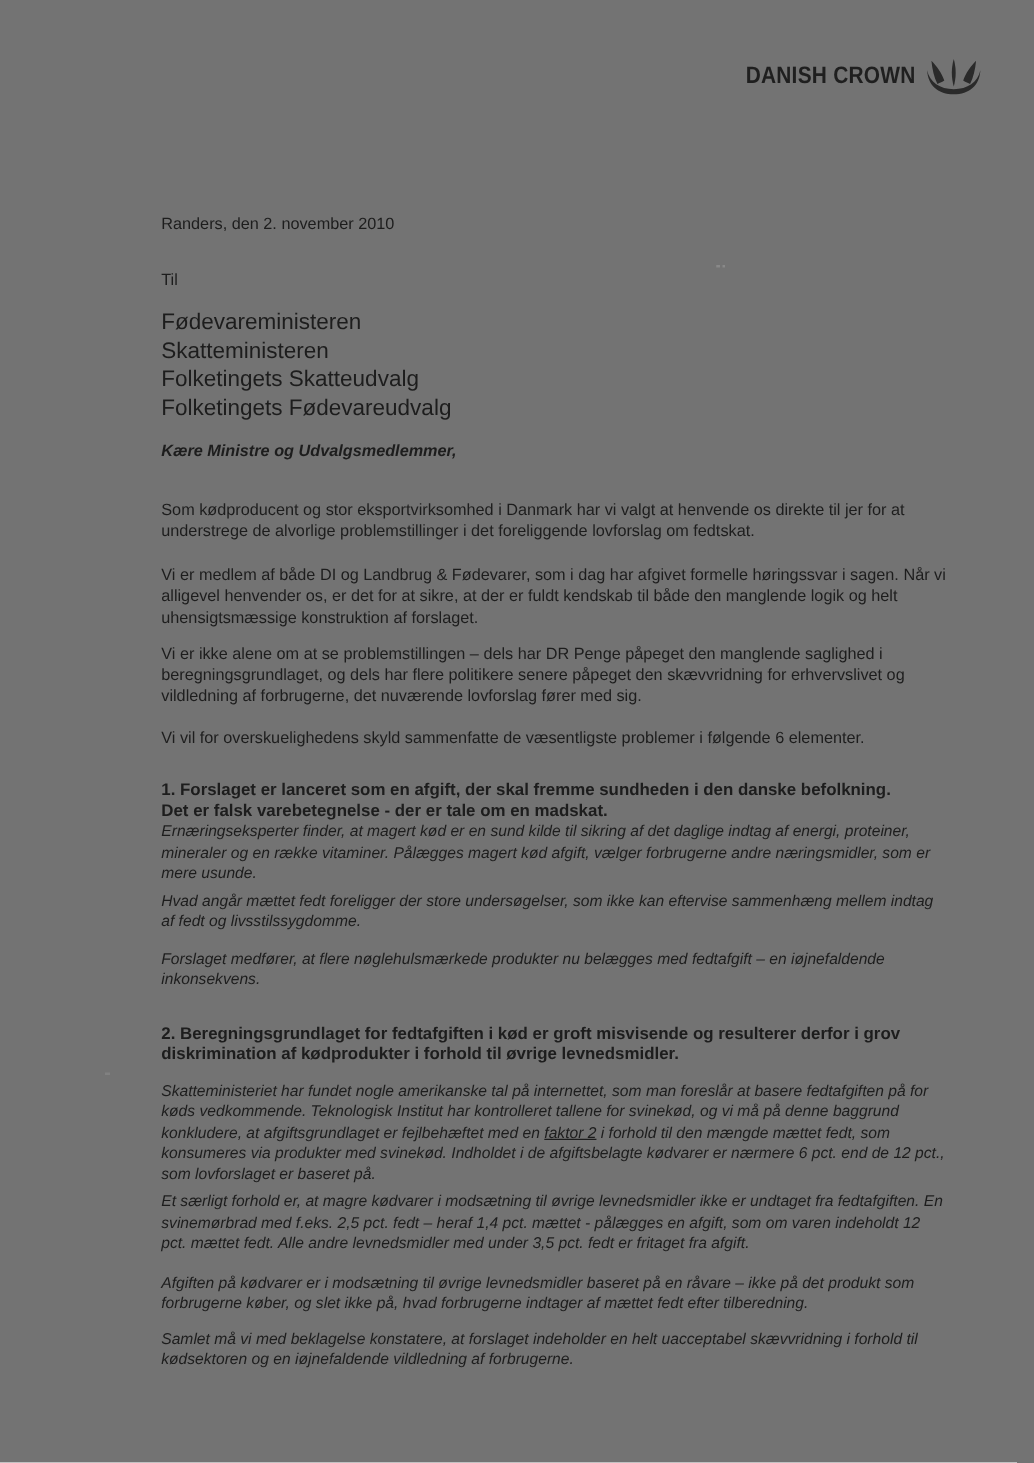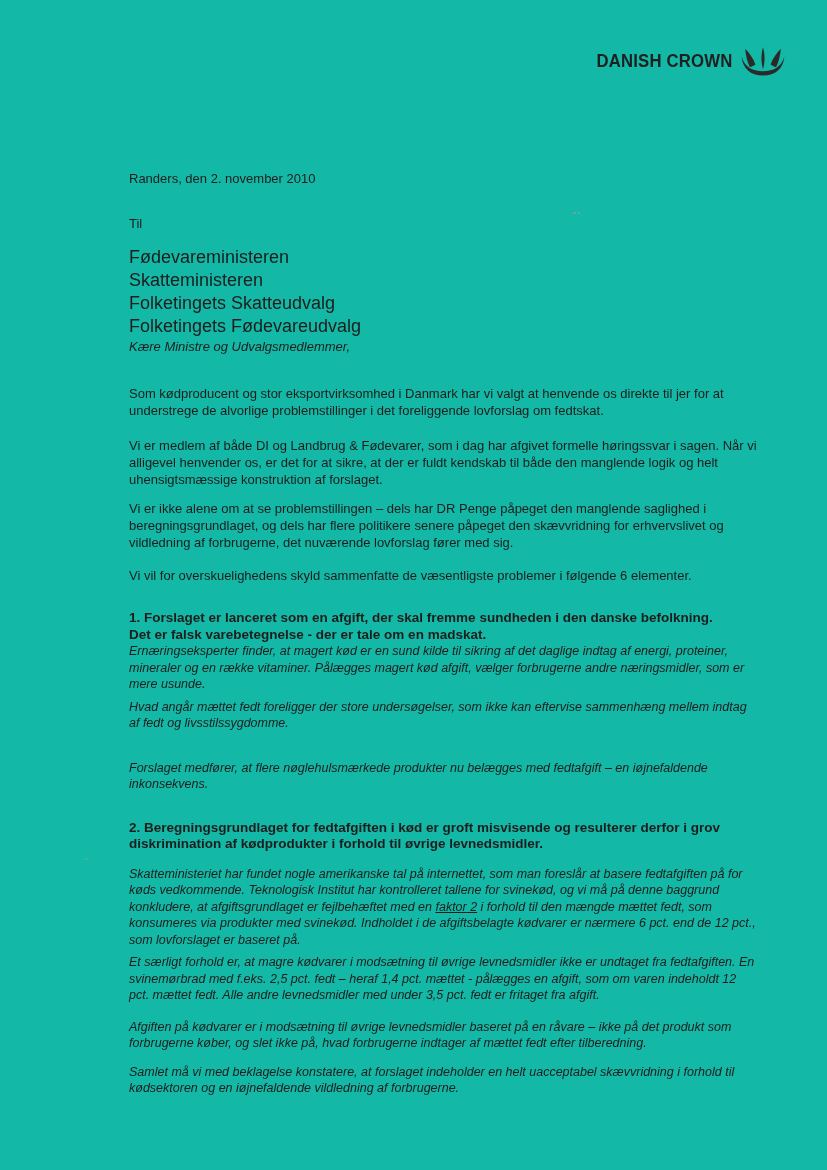--- a/index.html
+++ b/index.html
@@ -1,40 +1,40 @@
 <!DOCTYPE html>
 <html lang="da"><head>
 <meta charset="utf-8">
 <style>
   html,body{margin:0;padding:0;background:#ffffff;}
   .page{
-    position:relative;width:827px;height:1170px;background:#14b8a6;
+    position:relative;width:827px;height:1170px;background:#737373;
     font-family:"Liberation Sans","DejaVu Sans",sans-serif;color:#1d1d1d;
     overflow:hidden;
   }
   
   .logo{position:absolute;top:44px;right:42px;display:flex;align-items:center;gap:9px;}
   .logo-text{
     font-size:19px;font-weight:700;letter-spacing:0.2px;color:#1f1f1f;
     transform:scaleX(0.88);transform-origin:100% 50%;white-space:nowrap;
   }
   .crown{width:44px;height:34px;flex:0 0 auto;}
   
   .content{position:absolute;left:129px;top:12px;width:628px;}
   .dateline{margin-top:158px;font-size:13px;line-height:17px;}
   .to-label{margin-top:28px;font-size:13px;line-height:17px;}
   .recipients{margin-top:14px;font-size:18px;line-height:23px;}
-  .salutation{font-size:13px;line-height:17px;font-weight:400;font-style:italic;}
+  .salutation{margin-top:14px;font-size:13px;line-height:17px;font-weight:700;font-style:italic;}
   p{margin:0;font-size:13px;line-height:17px;}
   p.i{font-size:12.5px;line-height:16.5px;font-style:italic;}
   .sec-h{font-size:13.5px;font-weight:700;line-height:16.5px;}
   .u{text-decoration:underline;}
   
   .b-p1{margin-top:30px}.b-p2{margin-top:18px}.b-p3{margin-top:12px}.b-p4{margin-top:16px}
-  .b-h1{margin-top:26px}.b-s1p1{}.b-s1p2{margin-top:6px}.b-s1p3{margin-top:28px}
+  .b-h1{margin-top:26px}.b-s1p1{}.b-s1p2{margin-top:6px}.b-s1p3{margin-top:13px}
   .b-h2{margin-top:27px}.b-s2p1{margin-top:13px}.b-s2p2{margin-top:6px}
   .b-s2p3{margin-top:15px}.b-s2p4{margin-top:12px}
   
   .speck{position:absolute;background:#9a9a9a;opacity:.55;}
   .speck-1{left:573px;top:212px;width:3px;height:2px;}
   .speck-2{left:578px;top:212px;width:2px;height:2px;}
   .speck-3{left:84px;top:858px;width:4px;height:2px;opacity:.35;}
 </style>
 </head>
 <body>

